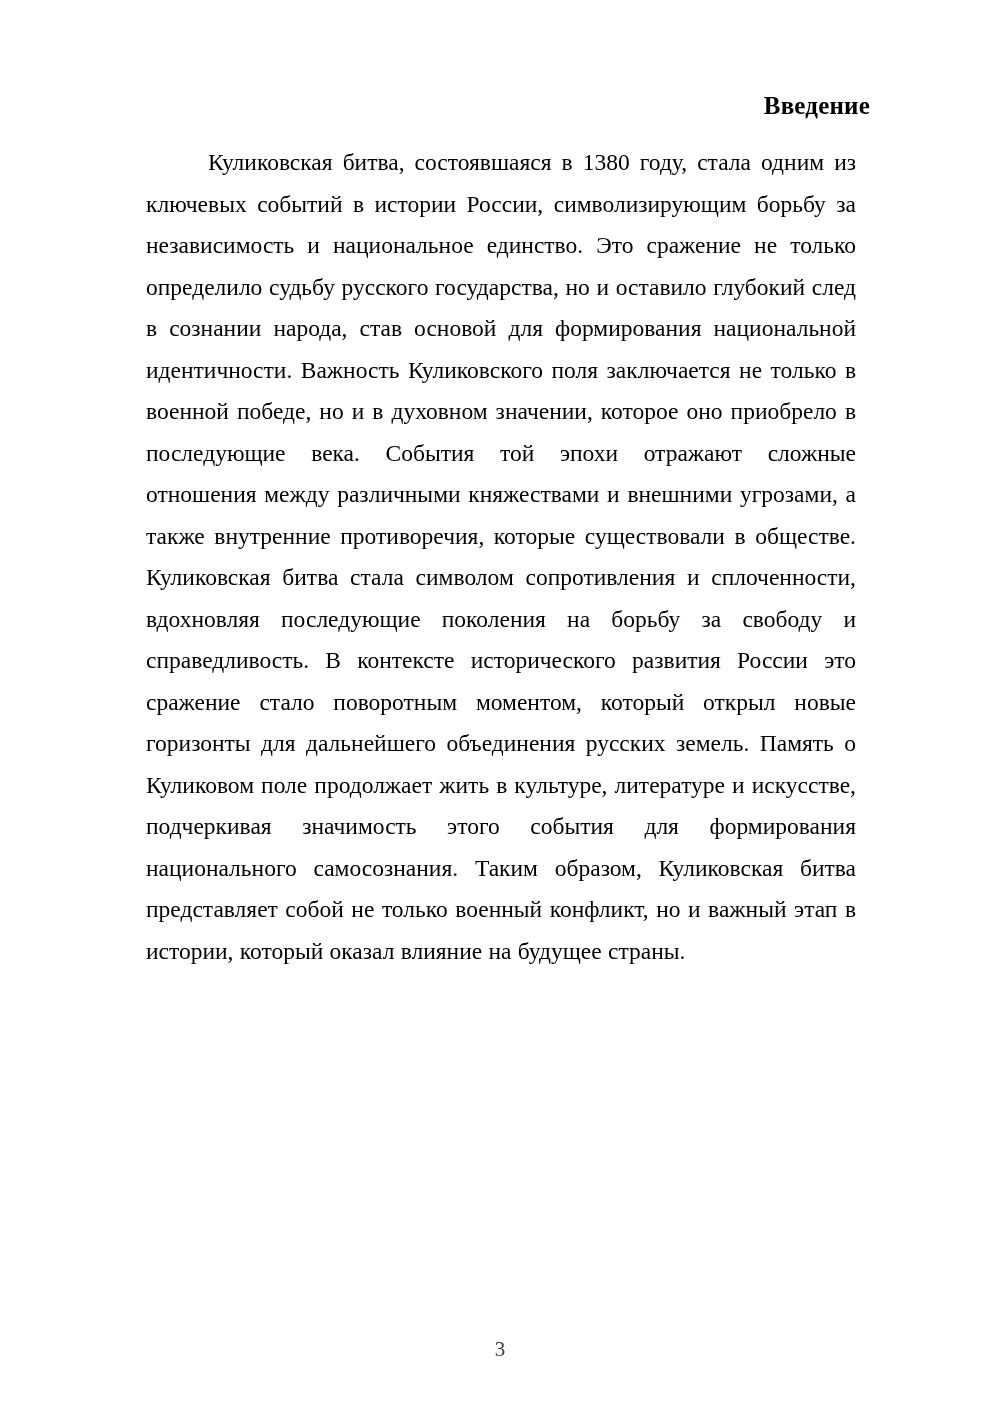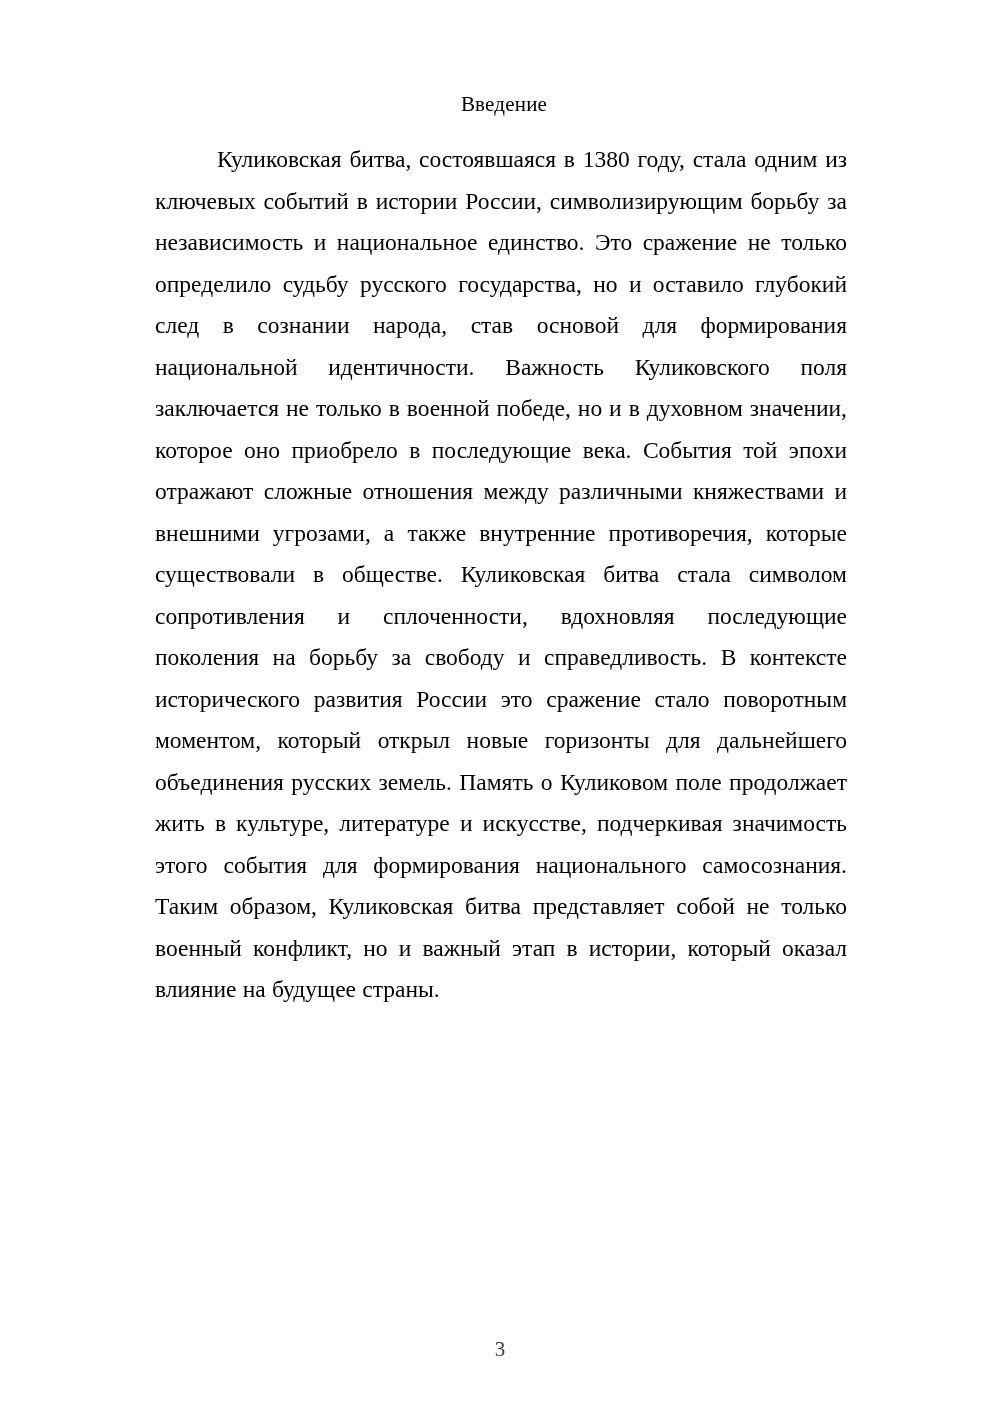--- a/index.html
+++ b/index.html
@@ -16,34 +16,34 @@
     overflow: hidden;
   }
   .page {
     box-sizing: border-box;
     width: 1000px;
     height: 1414px;
     padding: 92px 72px 0 138px;
     position: relative;
   }
   .doc-title {
-    font-size: 21px;
-    font-weight: normal;
-    text-align: center;
+    font-size: 25px;
+    font-weight: bold;
+    text-align: right;
     margin: 0 0 22px 0;
     letter-spacing: 0.2px;
     padding-right: 58px;
   }
   .body-text {
     font-size: 23.5px;
     line-height: 41.5px;
     text-align: justify;
     text-justify: inter-word;
     text-indent: 62px;
-    margin: 17px;
+    margin: 8px;
     padding-right: 64px;
     hyphens: none;
     word-spacing: 0.4px;
   }
   .page-number {
     position: absolute;
     left: 0;
     right: 0;
     bottom: 52px;
     text-align: center;

